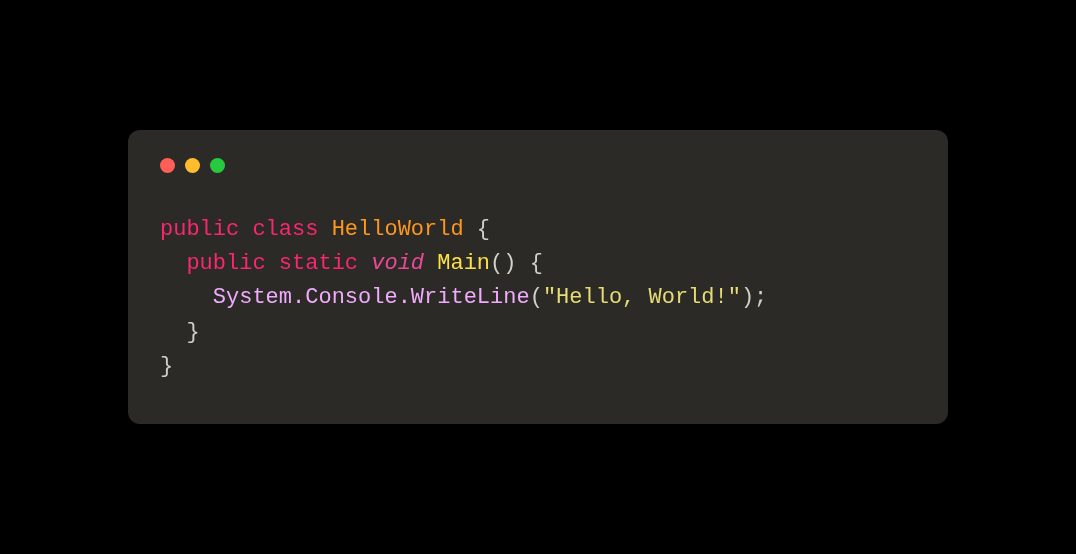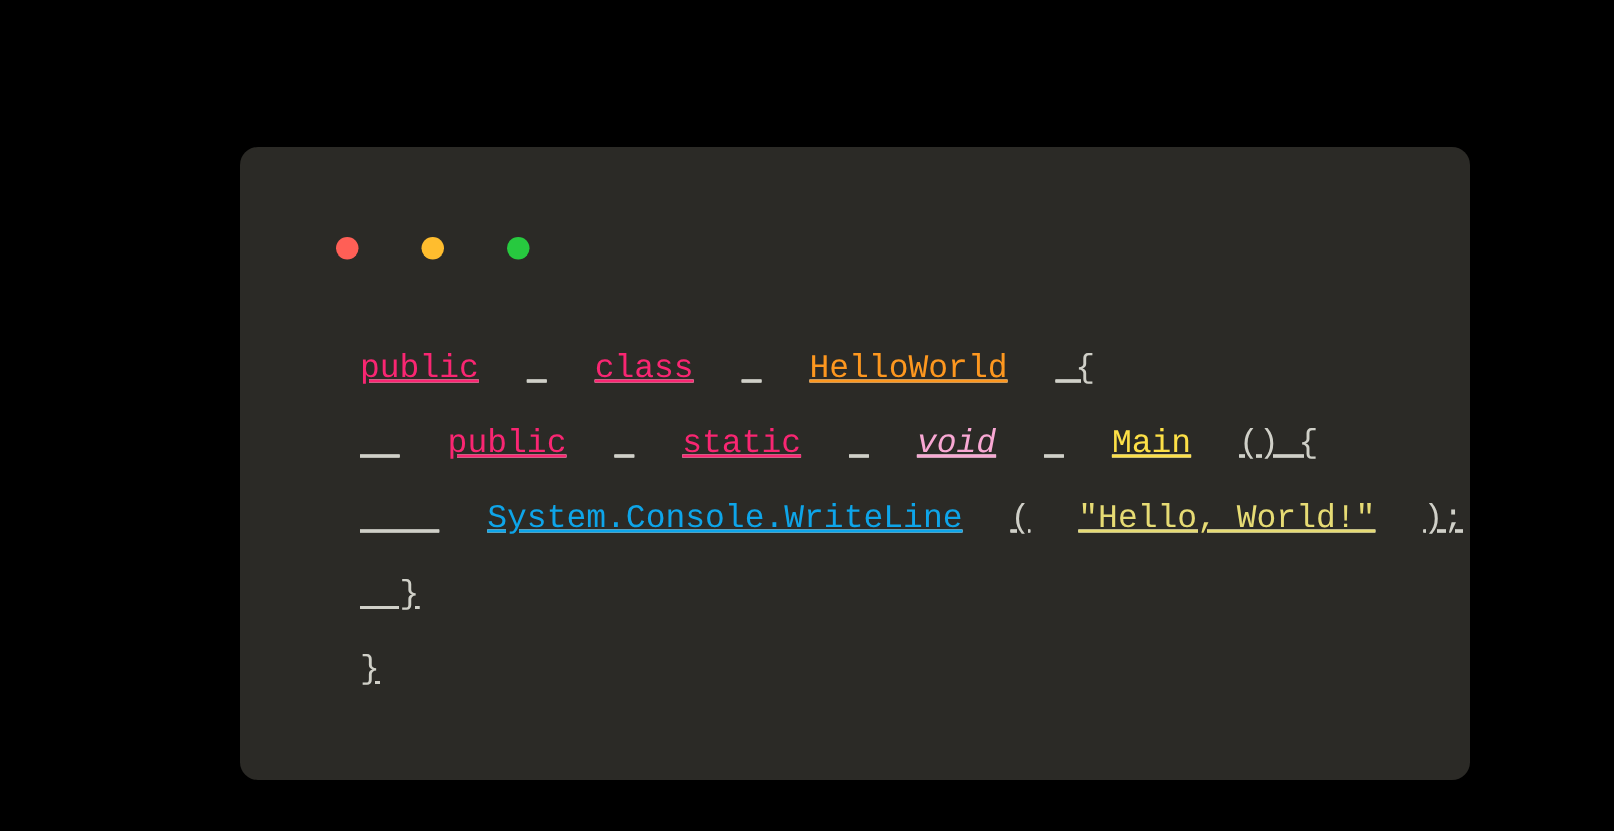--- a/index.html
+++ b/index.html
@@ -1,19 +1,18 @@
 <!DOCTYPE html>
 <html><head>
   <meta charset="utf-8">
   <style>
     * {
-      margin: 16px;
+      margin: 0;
       padding: 0;
       box-sizing: border-box;
-      text-decoration: underline;
     }
     body {
       background: #000000;
       width: 1076px;
       height: 554px;
       display: flex;
       align-items: center;
       justify-content: center;
       font-family: 'SF Mono', 'Monaco', 'Menlo', 'Consolas', 'Courier New', monospace;
     }
@@ -36,25 +35,25 @@
     .dot-red { background: #ff5f56; }
     .dot-yellow { background: #ffbd2e; }
     .dot-green { background: #27c93f; }
     .code {
       font-size: 22px;
       line-height: 1.55;
       white-space: pre;
       color: #d0d0c8;
     }
     .kw { color: #f92672; }
-    .type { color: #f9a8d4; font-style: italic; }
+    .type { color: #ec4899; font-style: italic; }
     .classname { color: #fd971f; }
     .method { color: #fde047; }
     .punct { color: #d0d0c8; }
-    .obj { color: #0ea5e9; }
+    .obj { color: #f0abfc; }
     .str { color: #e6db74; }
   </style>
 </head>
 <body>
 
 <div class="window">
   <div class="window-controls">
     <div class="window-dot dot-red"></div>
     <div class="window-dot dot-yellow"></div>
     <div class="window-dot dot-green"></div>

